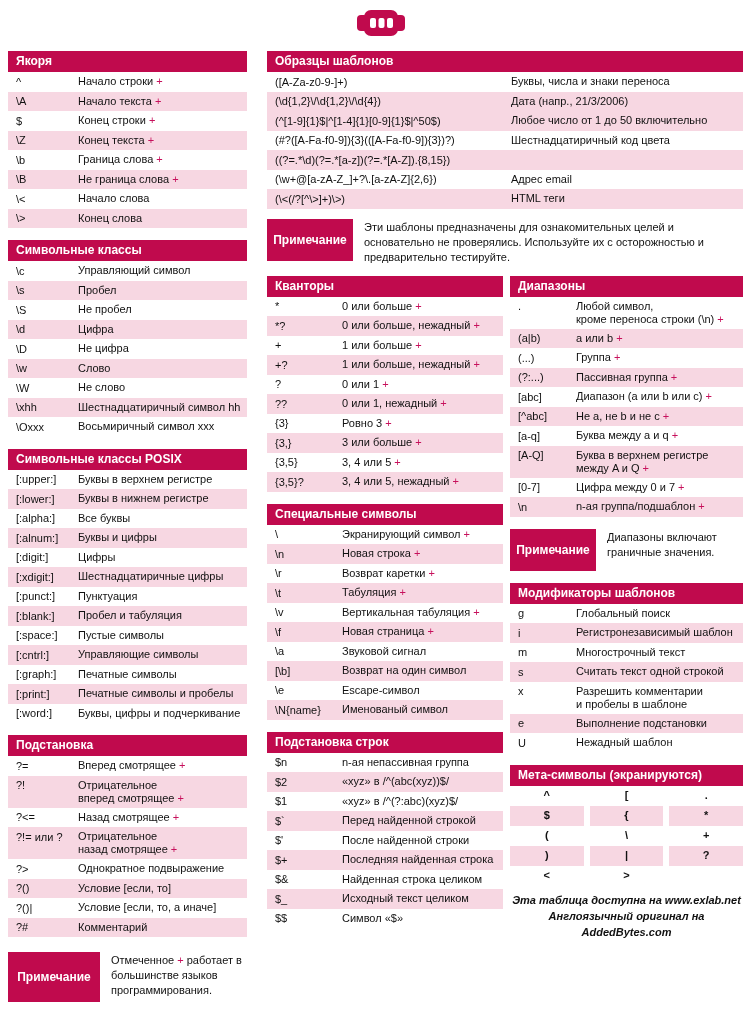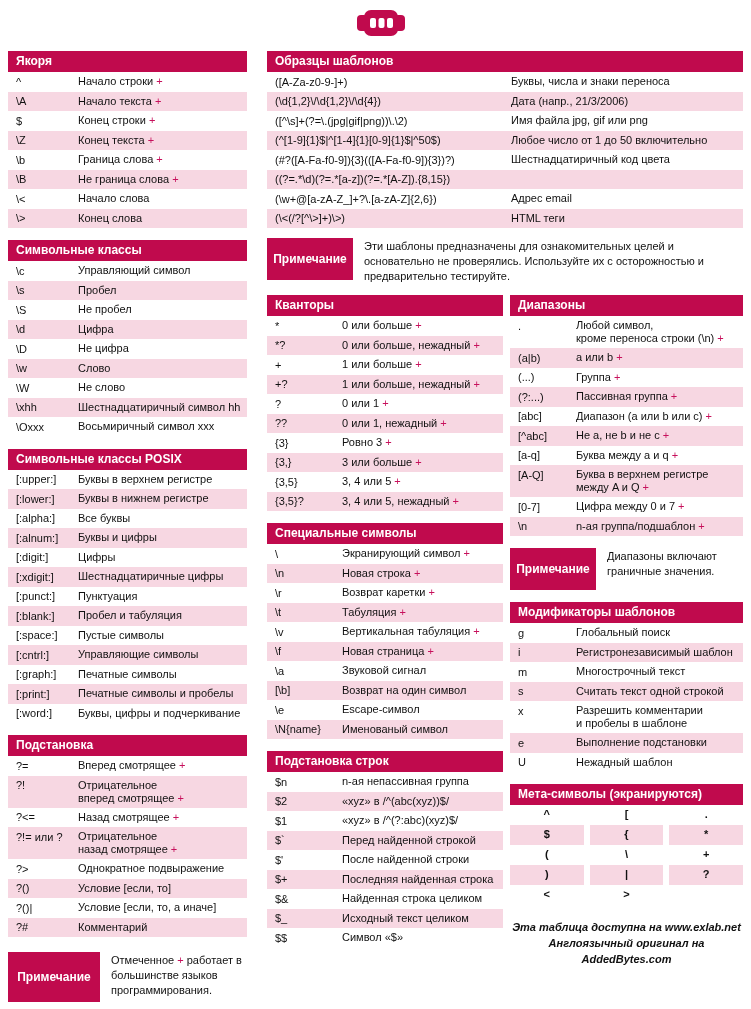--- a/index.html
+++ b/index.html
@@ -37,21 +37,21 @@
   .note-mid{margin-top:10px;}
   .note-right{margin:2px 0 12px 0;}
   .note-left{margin-top:15px;}
   .note-left .note-label{height:50px;flex:0 0 92px;}
   
   .meta-row{display:flex;gap:6px;}
   .meta-cell{flex:1;text-align:center;font-size:11px;font-weight:bold;
              padding:3px 0 4px 0;line-height:13px;}
   .meta-row.alt .meta-cell{background:#F7D7E2;}
   
-  .footer{margin-top:14px;text-align:center;font-size:11px;font-weight:bold;
+  .footer{margin-top:6px;text-align:center;font-size:11px;font-weight:bold;
           font-style:italic;line-height:16px;color:#111;}
 </style>
 </head>
 <body>
 
 <div class="page">
 
   <div class="hdr">
     <span style="display:inline-flex;">
       <svg width="48" height="32" viewBox="0 0 48 32" xmlns="http://www.w3.org/2000/svg">
@@ -258,24 +258,20 @@
         <div class="sec-head">Образцы шаблонов</div>
         <div>
             <div class="row">
               <span class="code">([A-Za-z0-9-]+)</span>
               <span class="desc">Буквы, числа и знаки переноса</span>
             </div>
             <div class="row alt">
               <span class="code">(\d{1,2}\/\d{1,2}\/\d{4})</span>
               <span class="desc">Дата (напр., 21/3/2006)</span>
             </div>
-            <div class="row">
-              <span class="code">([^\s]+(?=\.(jpg|gif|png))\.\2)</span>
-              <span class="desc">Имя файла jpg, gif или png</span>
-            </div>
             <div class="row alt">
               <span class="code">(^[1-9]{1}$|^[1-4]{1}[0-9]{1}$|^50$)</span>
               <span class="desc">Любое число от 1 до 50 включительно</span>
             </div>
             <div class="row">
               <span class="code">(#?([A-Fa-f0-9]){3}(([A-Fa-f0-9]){3})?)</span>
               <span class="desc">Шестнадцатиричный код цвета</span>
             </div>
             <div class="row alt">
               <span class="code">((?=.*\d)(?=.*[a-z])(?=.*[A-Z]).{8,15})</span>

